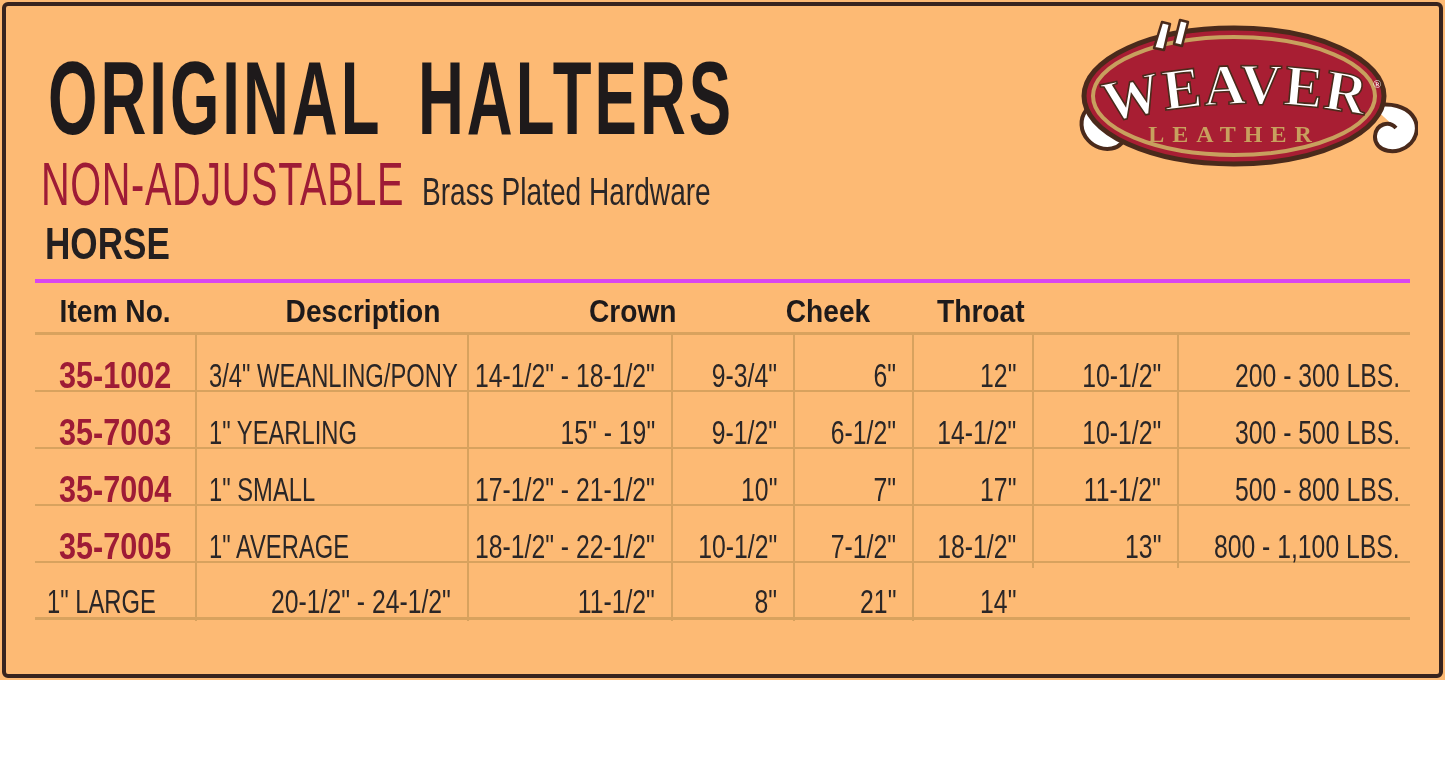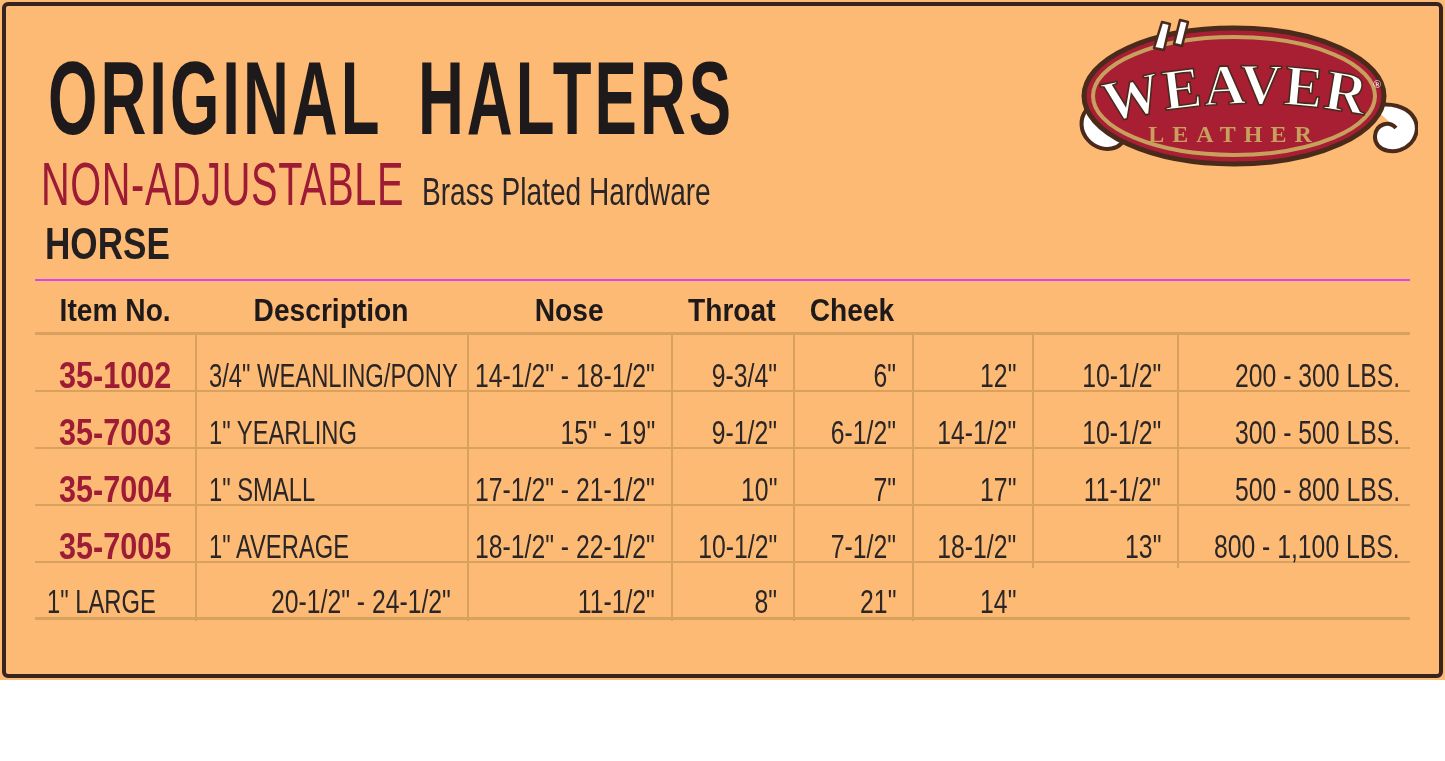--- a/index.html
+++ b/index.html
@@ -53,22 +53,23 @@
 
   
   #spec-table { position:absolute; left:35px; top:279px; width:1375px; }
   .trow {
     display:grid;
     grid-template-columns:160px 272px 204px 122px 119px 120px 145px 233px;
     box-sizing:border-box;
   }
   .thead {
     height:56px;
-    border-top:2px solid #d946ef;
+    border-top:4px solid #d946ef;
     border-bottom:3px solid #D8A25E;
+    gap:32px;
   }
   .tdata { height:57px; border-bottom:2px solid #D8A25E; }
   .tdata.last { border-bottom:3px solid #D8A25E; }
   .cell {
     display:flex; align-items:center;
     box-sizing:border-box;
     overflow:visible;
     padding-top:20px;
   }
   .thead .cell { padding-top:8px; }
@@ -125,27 +126,27 @@
 
   <div id="spec-table">
     <div class="trow thead">
       <div class="cell a-c">
           <span class="cnd hdr">Item No.</span>
         </div>
       <div class="cell a-c">
           <span class="cnd hdr">Description</span>
         </div>
       <div class="cell a-c">
-          <span class="cnd hdr">Nose</span>
+          <span class="cnd hdr">Crown</span>
+        </div>
+      <div class="cell a-c">
+          <span class="cnd hdr">Cheek</span>
         </div>
       <div class="cell a-c">
           <span class="cnd hdr">Throat</span>
-        </div>
-      <div class="cell a-c">
-          <span class="cnd hdr">Cheek</span>
         </div>
     </div>
 
     <div class="trow tdata">
       <div class="cell a-c">
           <span class="cnd item">35-1002</span>
         </div>
       <div class="cell a-l">
           <span class="cnd desc">3/4" WEANLING/PONY</span>
         </div>

